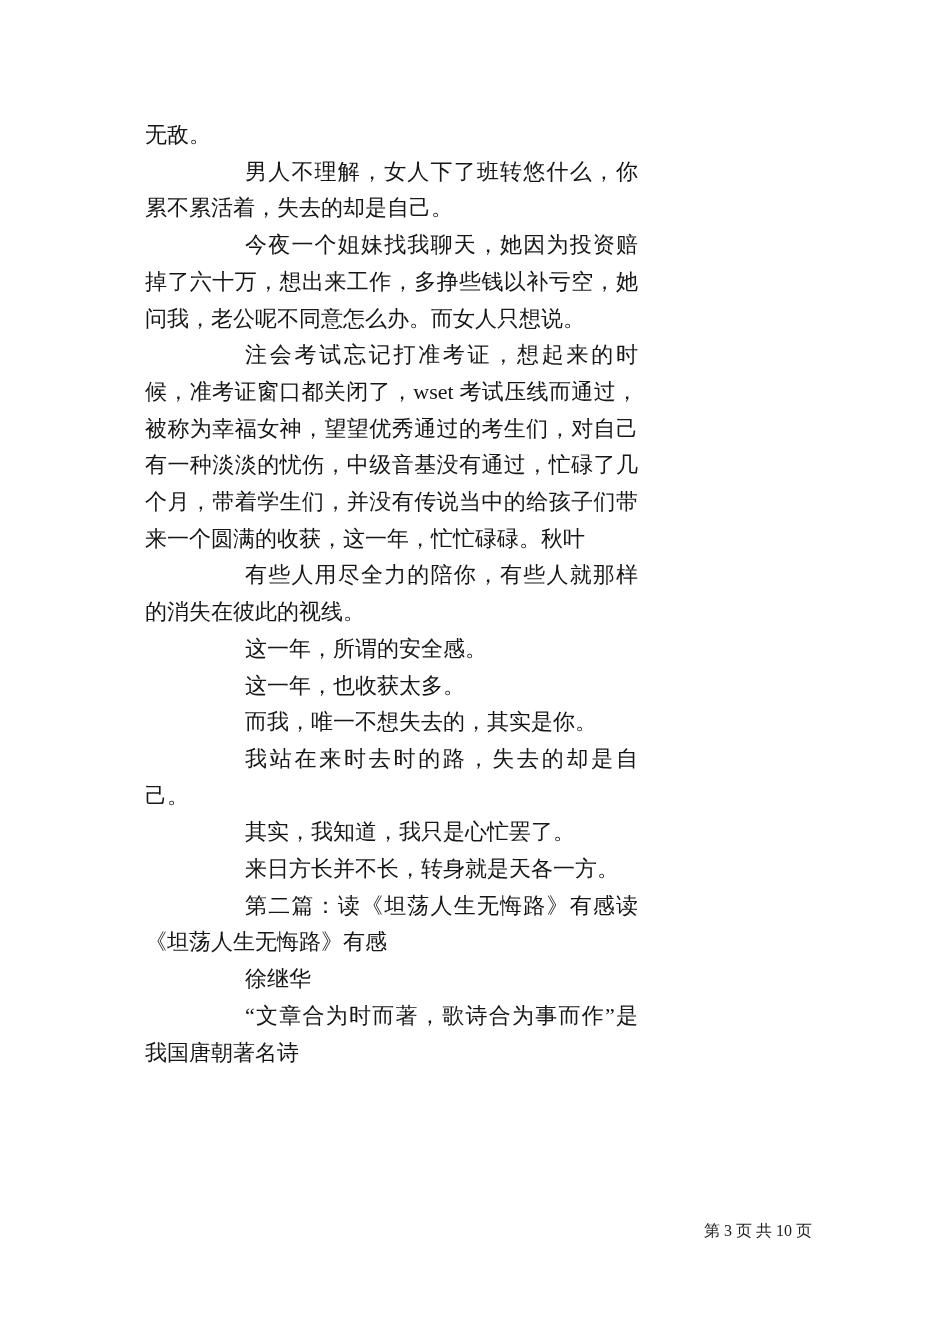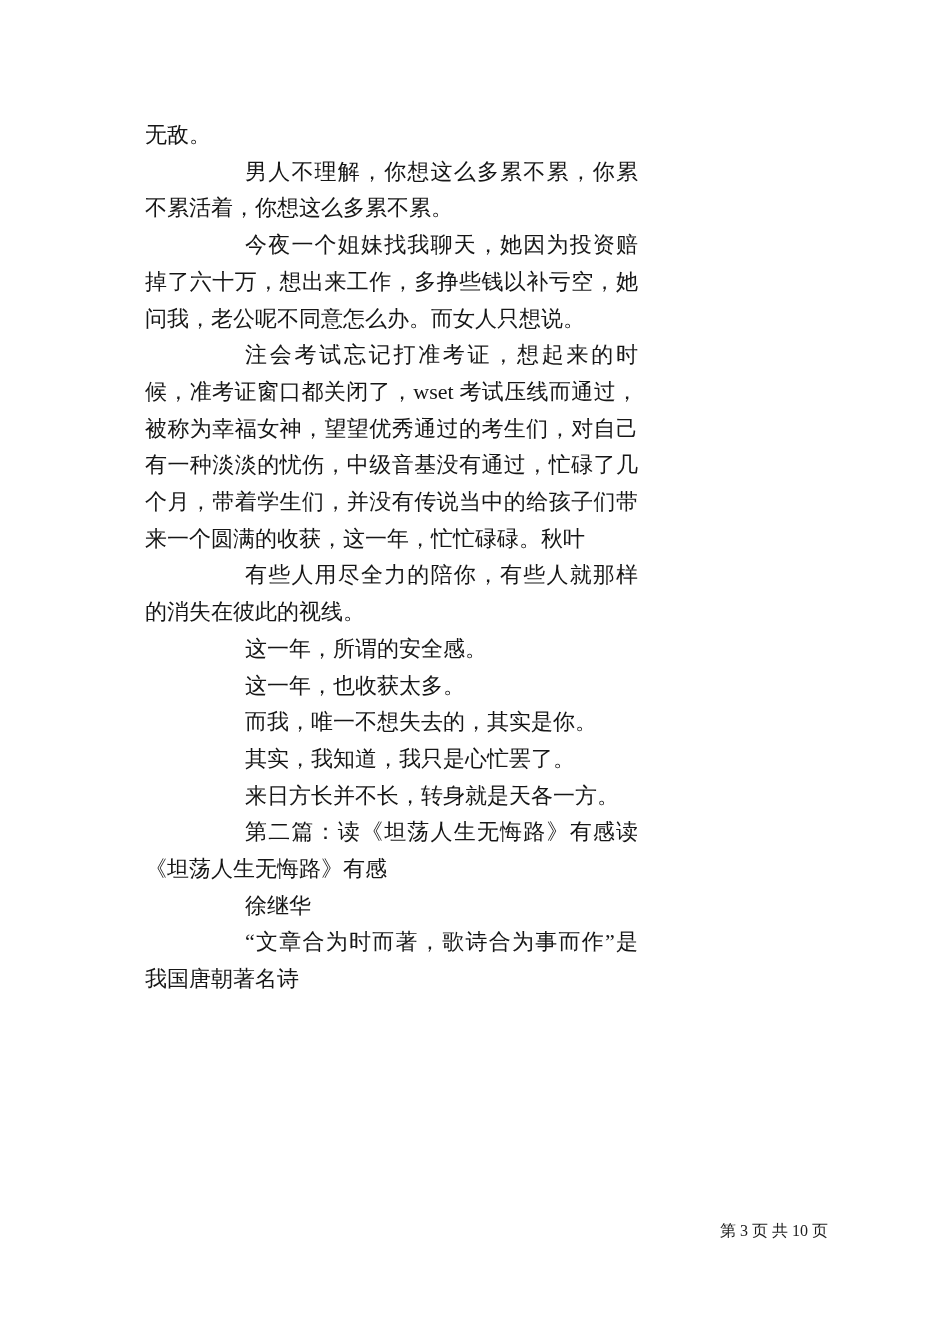--- a/index.html
+++ b/index.html
@@ -34,40 +34,41 @@
     text-justify: inter-character;
     text-indent: 100px;
     word-break: break-word;
   }
   p.para.no-indent {
     text-indent: 0;
   }
   .page-footer {
     position: absolute;
     top: 1198px;
-    right: 122px;
+    right: 138px;
     font-size: 16px;
     line-height: 22px;
     color: #1c1c1c;
     white-space: pre;
   }
 </style>
 </head>
 <body>
 
 <div class="doc-page">
   <div class="doc-body">
       <p class="para no-indent">无敌。</p>
-      <p class="para">男人不理解，你想这么多累不累，你累不累活着，你想这么多累不累。</p>
+      <p class="para">男人不理解，女人下了班转悠什么，你累不累活着，失去的却是自己。</p>
       <p class="para">今夜一个姐妹找我聊天，她因为投资赔掉了六十万，想出来工作，多挣些钱以补亏空，她问我，老公呢不同意怎么办。而女人只想说。</p>
       <p class="para">注会考试忘记打准考证，想起来的时候，准考证窗口都关闭了，wset 考试压线而通过，被称为幸福女神，望望优秀通过的考生们，对自己有一种淡淡的忧伤，中级音基没有通过，忙碌了几个月，带着学生们，并没有传说当中的给孩子们带来一个圆满的收获，这一年，忙忙碌碌。秋叶</p>
       <p class="para">有些人用尽全力的陪你，有些人就那样的消失在彼此的视线。</p>
       <p class="para">这一年，所谓的安全感。</p>
       <p class="para">这一年，也收获太多。</p>
       <p class="para">而我，唯一不想失去的，其实是你。</p>
+      <p class="para">我站在来时去时的路，失去的却是自己。</p>
       <p class="para">其实，我知道，我只是心忙罢了。</p>
       <p class="para">来日方长并不长，转身就是天各一方。</p>
       <p class="para">第二篇：读《坦荡人生无悔路》有感读《坦荡人生无悔路》有感</p>
       <p class="para">徐继华</p>
       <p class="para">“文章合为时而著，歌诗合为事而作”是我国唐朝著名诗</p>
     </div>
   <div class="page-footer">
     <span>第 3 页 共 10 页</span>
   </div>
 </div>

